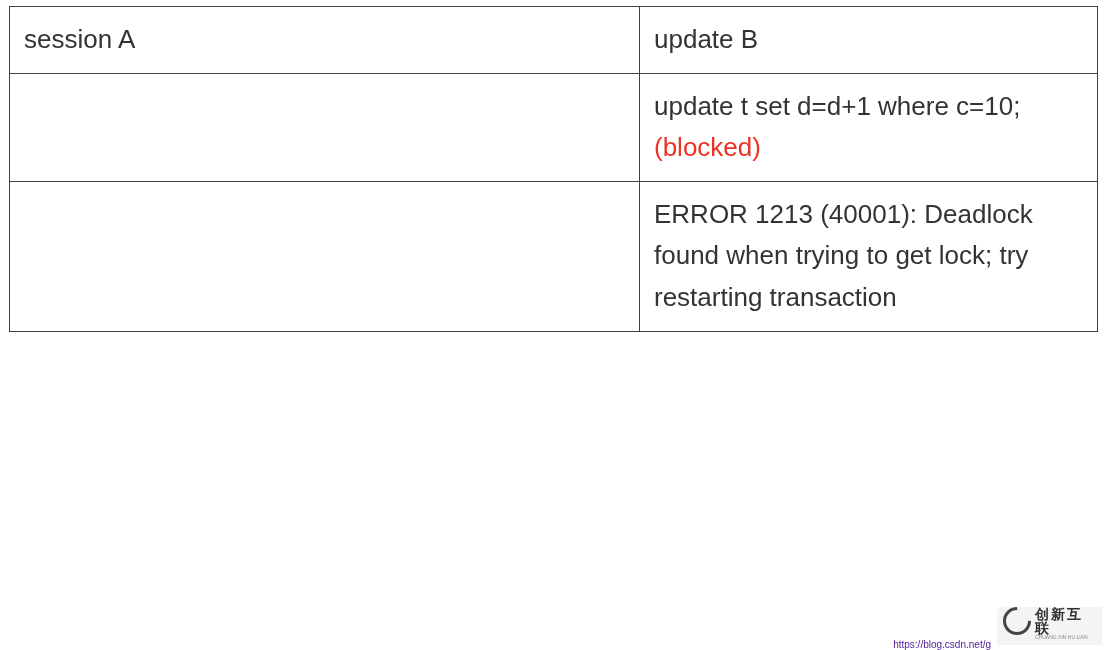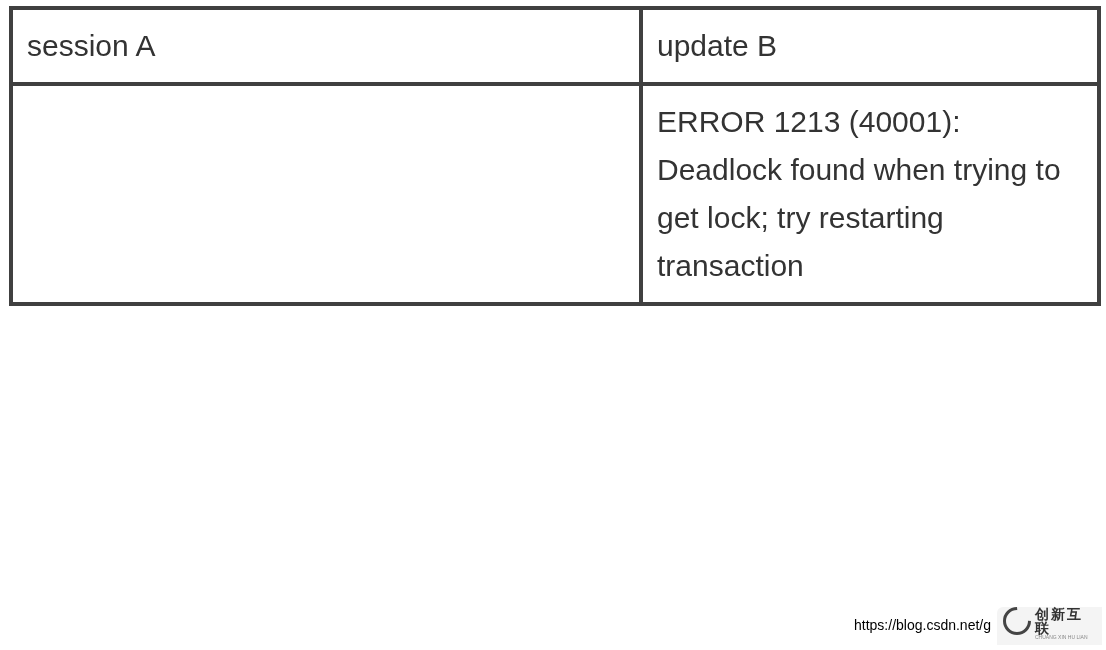--- a/index.html
+++ b/index.html
@@ -21,41 +21,41 @@
       margin: 6px 9px;
       table-layout: fixed;
     }
     col:first-child {
       width: 630px;
     }
     col:last-child {
       width: 458px;
     }
     th, td {
-      border: 4px solid #404040;
+      border: 1px solid #404040;
       padding: 12px 14px;
       text-align: left;
       vertical-align: top;
-      font-size: 30px;
+      font-size: 26px;
       line-height: 1.6;
       color: #333333;
       font-weight: 400;
     }
     th {
       font-weight: 400;
     }
     .red {
       color: #e93323;
     }
     .watermark-text {
       position: absolute;
-      bottom: 17px;
+      bottom: 0;
       right: 115px;
-      font-size: 14px;
-      color: #000000;
+      font-size: 10px;
+      color: #4c1d95;
       z-index: 0;
     }
     .logo-badge {
       position: absolute;
       bottom: 5px;
       right: 4px;
       width: 105px;
       height: 38px;
       background: #f4f4f4;
       border-top-left-radius: 6px;
@@ -113,20 +113,27 @@
   <thead>
     <tr>
       <th>session A</th>
       <th>update B</th>
     </tr>
   </thead>
   <tbody id="table-body">
       <tr>
         <td></td>
         <td>
+          <span class="cell-line">update t set d=d+1 where c=10;</span>
+          <span class="cell-line red">(blocked)</span>
+        </td>
+      </tr>
+      <tr>
+        <td></td>
+        <td>
           <span class="cell-line">ERROR 1213 (40001): Deadlock found when trying to get lock; try restarting transaction</span>
         </td>
       </tr>
     </tbody>
 </table>
 
 <div class="watermark-text">https://blog.csdn.net/g</div>
 
 <div class="logo-badge">
   <div class="logo-circle"></div>

